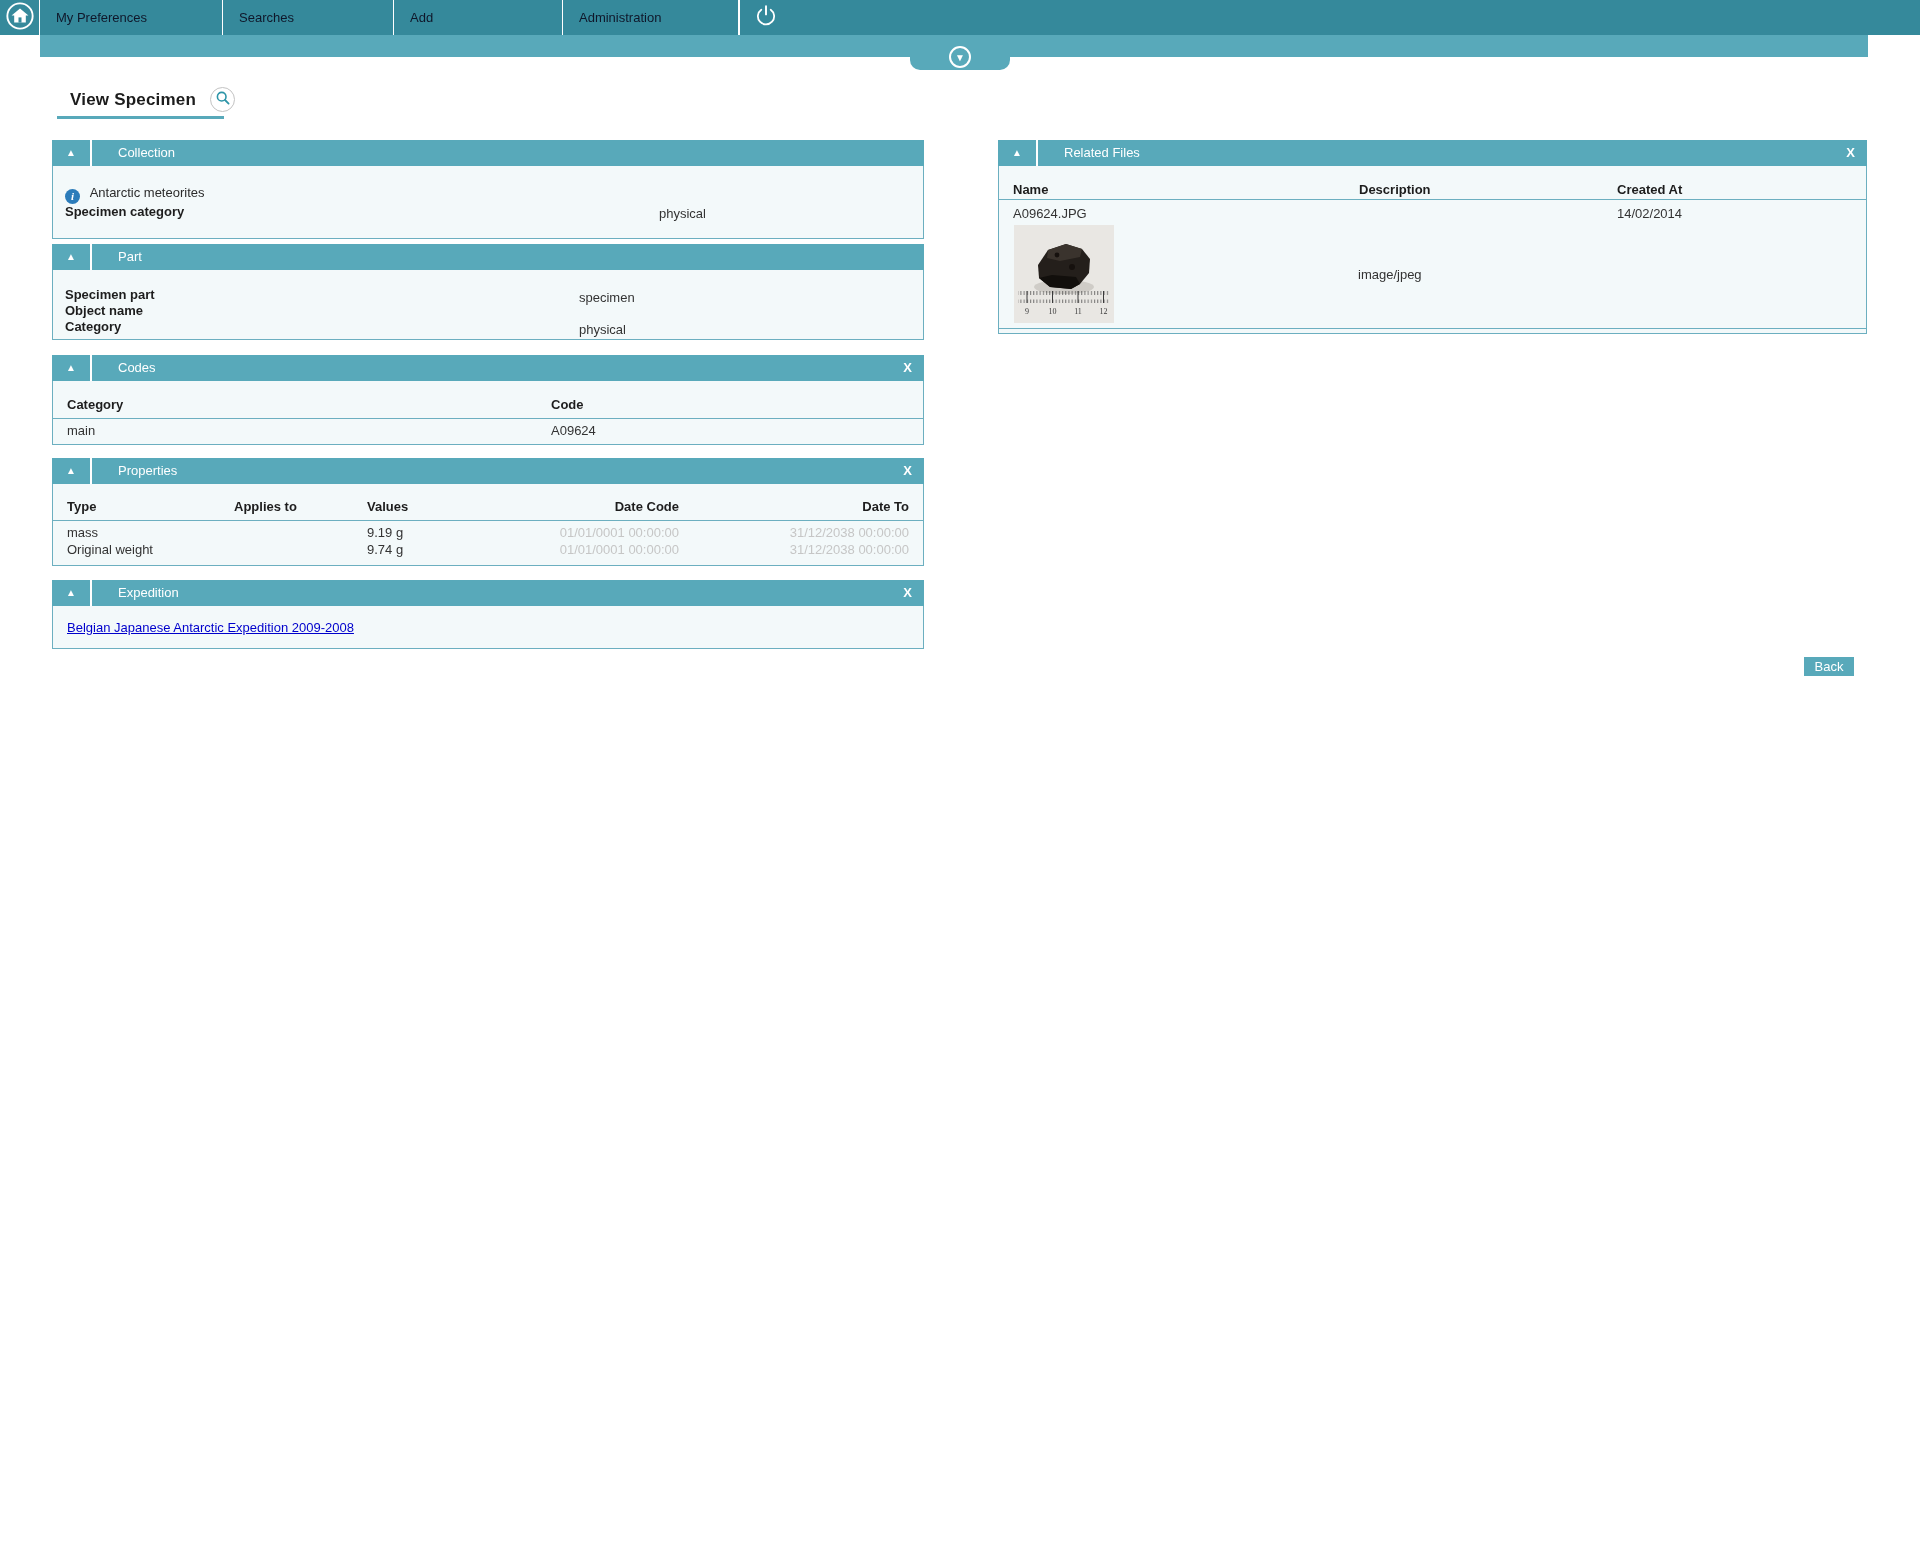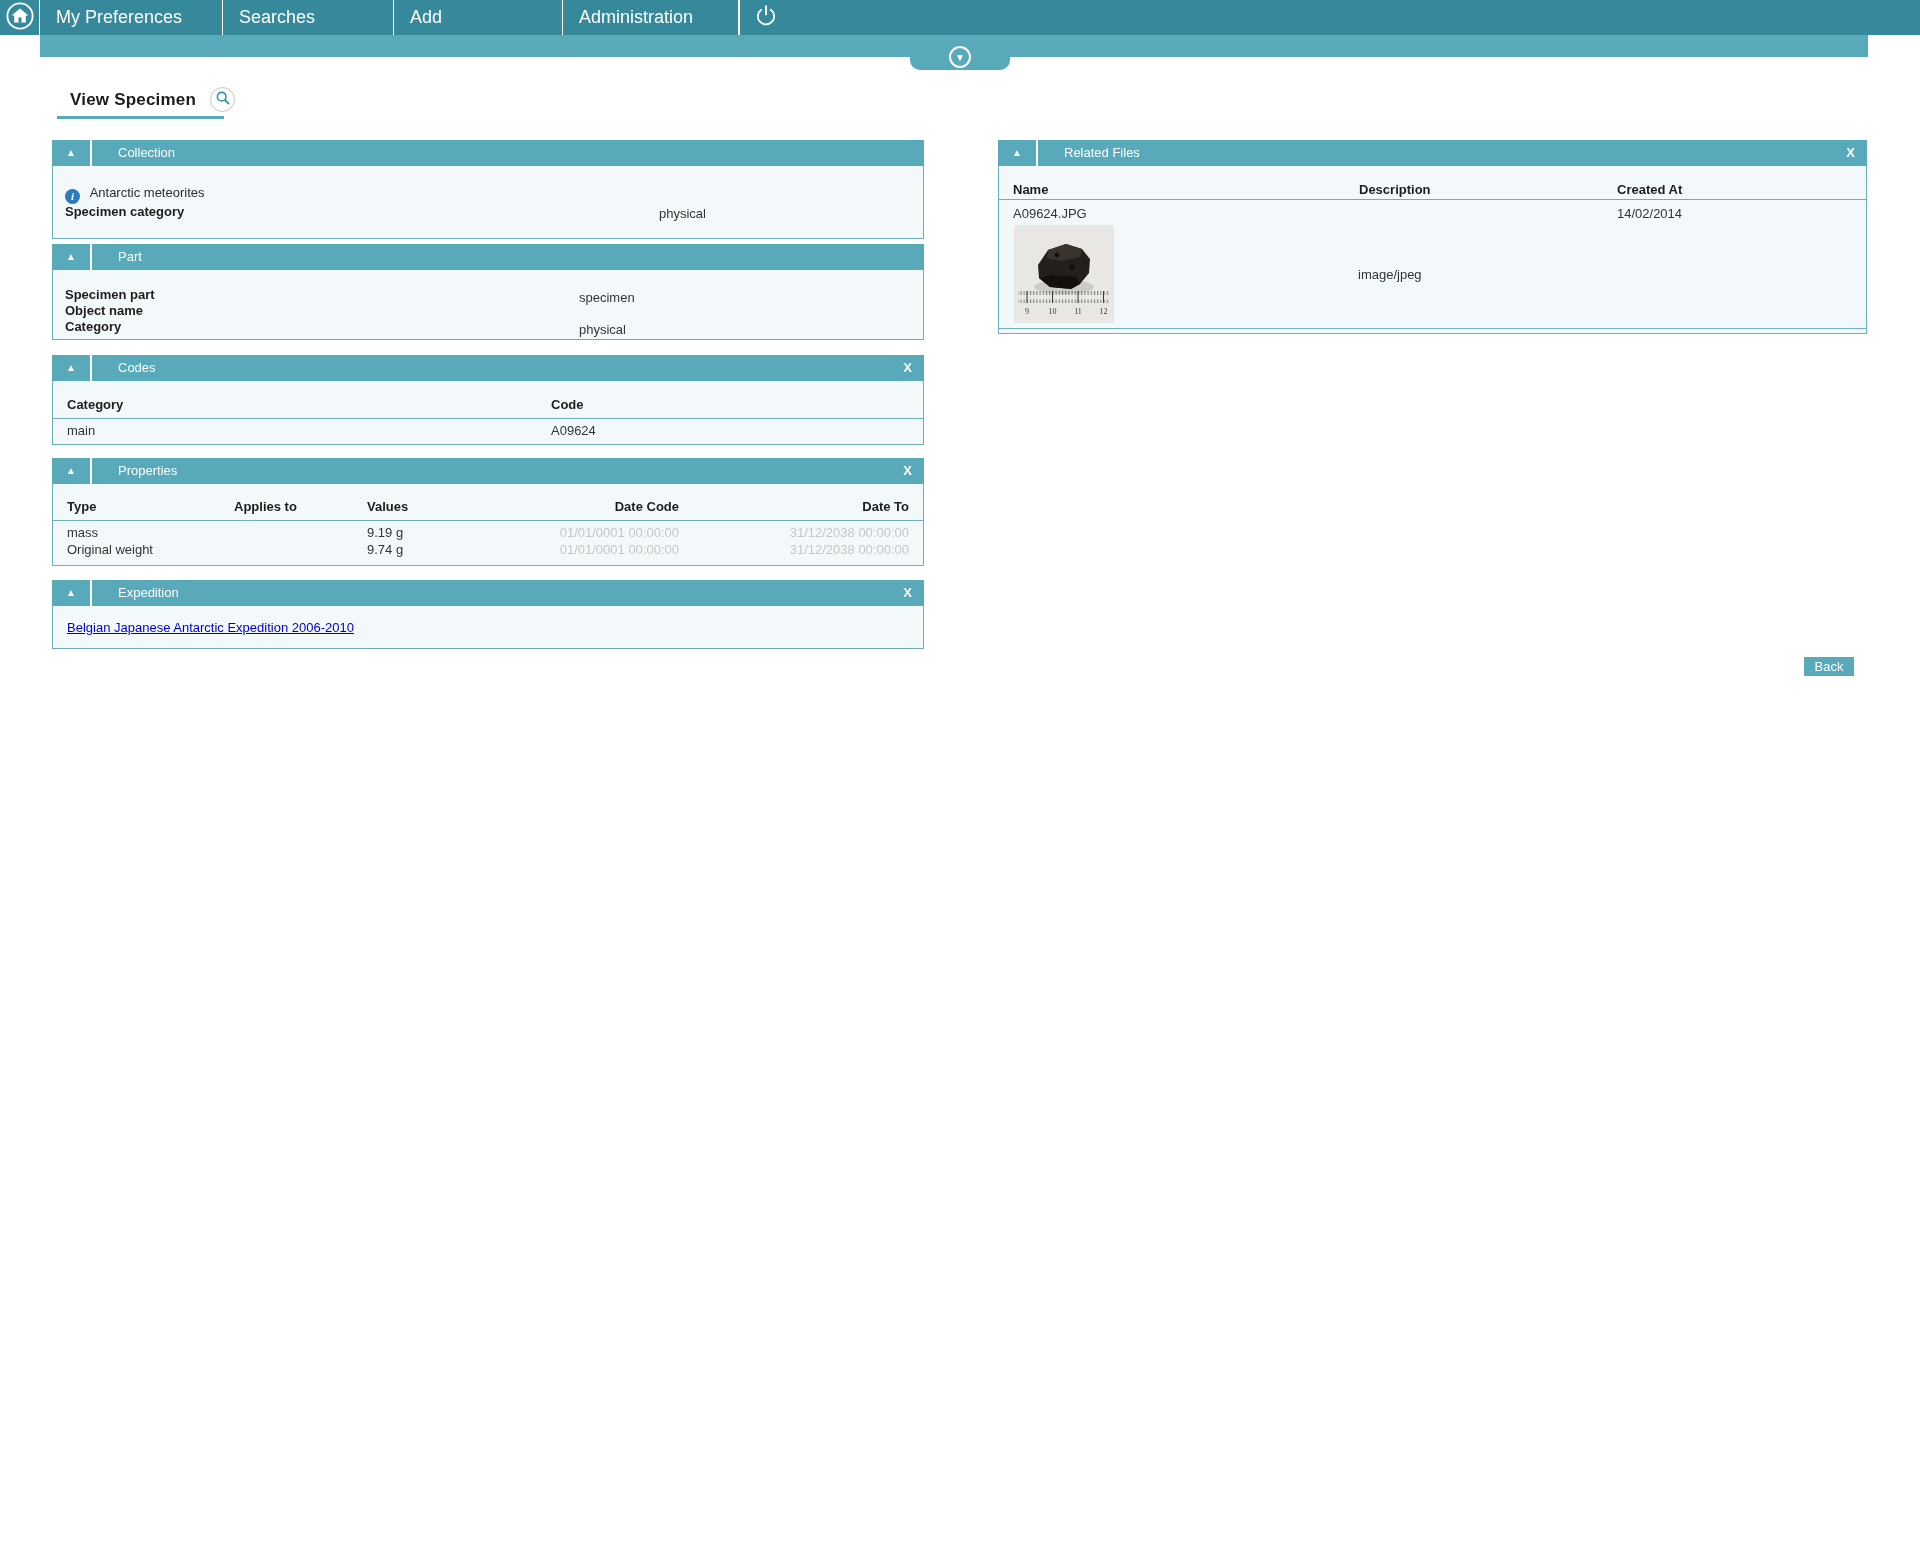--- a/index.html
+++ b/index.html
@@ -16,21 +16,21 @@
   body{
     width:1920px;height:1544px;position:relative;
     font-family:"Liberation Sans", sans-serif;
     font-size:13px;color:#1d1d1d;overflow:hidden;
   }
 
   
   .navbar{position:absolute;top:0;left:0;width:1920px;height:35px;
     background:var(--teal-dark);display:flex;align-items:stretch;z-index:5;}
   .nav-home{width:40px;border-right:1px solid #fff;display:flex;align-items:center;justify-content:center;cursor:pointer;}
-  .nav-item{border-right:1px solid #fff;padding-left:16px;line-height:35px;color:#ffffff;font-size:18px;cursor:pointer;}
+  .nav-item{border-right:1px solid #fff;padding-left:16px;line-height:35px;color:#0f172a;font-size:13px;cursor:pointer;}
   .nav-item:nth-of-type(2){width:183px;}
   .nav-item:nth-of-type(3){width:171px;}
   .nav-item:nth-of-type(4){width:169px;}
   .nav-item:nth-of-type(5){width:176px;}
   .nav-item.last{flex:1;border-right:none;}
   .nav-power{width:52px;border-left:1px solid #fff;display:flex;align-items:center;justify-content:center;cursor:pointer;}
 
   .subbar{position:absolute;top:35px;left:40px;width:1828px;height:22px;background:var(--teal-light);}
   .drop-tab{position:absolute;top:35px;left:910px;width:100px;height:35px;background:var(--teal-light);
     border-radius:0 0 10px 10px;z-index:6;cursor:pointer;}
@@ -192,21 +192,21 @@
 
 <section class="panel" style="top:580px;left:52px;width:872px;">
   <header class="p-head">
     <div class="p-collapse">
       <span>▲</span>
     </div>
     <div class="p-title">Expedition</div>
     <div class="p-close">X</div>
   </header>
   <div class="p-body" style="height:43px;">
-    <a class="exp-link abs" style="top:14px;left:14px;">Belgian Japanese Antarctic Expedition 2006-2010</a>
+    <a class="exp-link abs" style="top:14px;left:14px;">Belgian Japanese Antarctic Expedition 2009-2008</a>
   </div>
 </section>
 
 <section class="panel" style="top:140px;left:998px;width:869px;">
   <header class="p-head">
     <div class="p-collapse">
       <span>▲</span>
     </div>
     <div class="p-title">Related Files</div>
     <div class="p-close">X</div>

